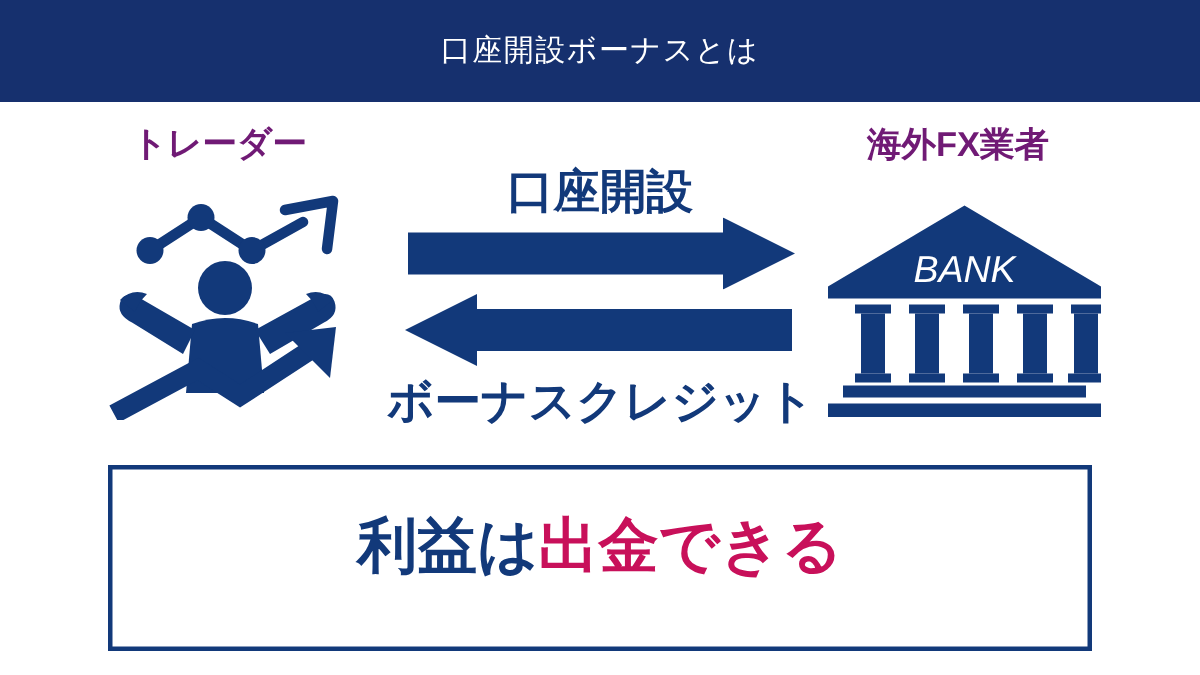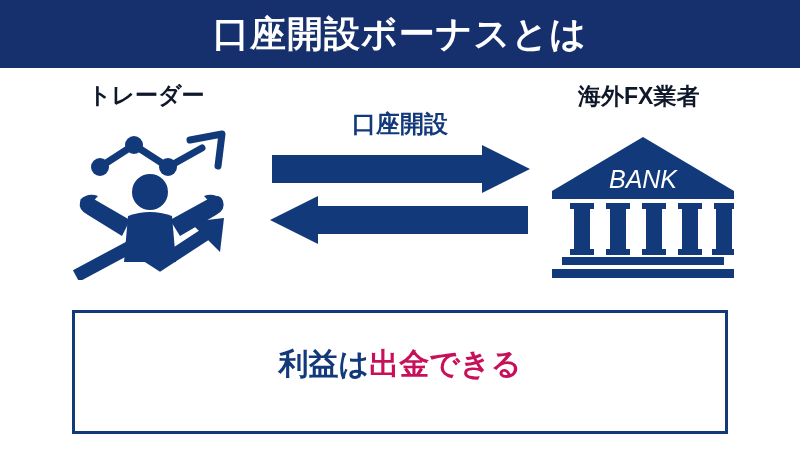--- a/index.html
+++ b/index.html
@@ -28,31 +28,31 @@
     top: 0;
     width: 800px;
     height: 68px;
     background: #16306e;
     display: flex;
     align-items: center;
     justify-content: center;
   }
   #header-title {
     color: #ffffff;
-    font-size: 36px;
-    font-weight: bold;
+    font-size: 20px;
+    font-weight: normal;
     letter-spacing: 1px;
     line-height: 1;
     white-space: nowrap;
   }
 
   
   .node-label {
     position: absolute;
-    color: #0f172a;
+    color: #701a75;
     font-size: 23px;
     font-weight: bold;
     line-height: 1;
     white-space: nowrap;
   }
   #trader-label {
     left: 88px;
     top: 84px;
   }
   #broker-label {
@@ -77,21 +77,21 @@
     top: 133px;
     width: 190px;
     height: 145px;
     font-style: italic;
   }
 
   
   .flow-label {
     position: absolute;
     color: #12397a;
-    font-size: 24px;
+    font-size: 31px;
     font-weight: bold;
     line-height: 1;
     white-space: nowrap;
     text-align: center;
   }
   #flow-label-top {
     left: 268px;
     top: 112px;
     width: 264px;
   }
@@ -124,21 +124,21 @@
     height: 124px;
     box-sizing: border-box;
     border: 3px solid #12397a;
     background: #ffffff;
     display: flex;
     flex-direction: column;
     align-items: center;
     justify-content: center;
   }
   .callout-line {
-    font-size: 30px;
+    font-size: 40px;
     font-weight: bold;
     line-height: 1;
     white-space: nowrap;
   }
   #callout-line-1 { margin-bottom: 16px; }
   .txt-navy   { color: #12397a; }
   .txt-accent { color: #c8105a; }
 </style>
 </head>
 <body>
@@ -184,20 +184,21 @@
       <polygon points="0,10 210,10 210,0 258,24 210,48 210,38 0,38" fill="#12397a"></polygon>
     </svg>
   </div>
 
   <div id="arrow-left">
     <svg viewBox="0 0 258 48" width="258" height="48" aria-hidden="true">
       <polygon points="258,10 48,10 48,0 0,24 48,48 48,38 258,38" fill="#12397a"></polygon>
     </svg>
   </div>
 
+  <div class="flow-label" id="flow-label-bottom">ボーナスクレジット</div>
 
   <div class="node-label" id="broker-label">海外FX業者</div>
 
   <div id="bank-icon">
     <svg viewBox="0 0 190 145" width="190" height="145" aria-hidden="true">
 
       <polygon points="95,4 186,58 186,66 4,66 4,58" fill="#12397a"></polygon>
 
       <text x="95" y="55" fill="#ffffff" font-family="'Liberation Sans','DejaVu Sans',sans-serif" font-size="25" font-weight="normal" text-anchor="middle">BANK</text>
 

